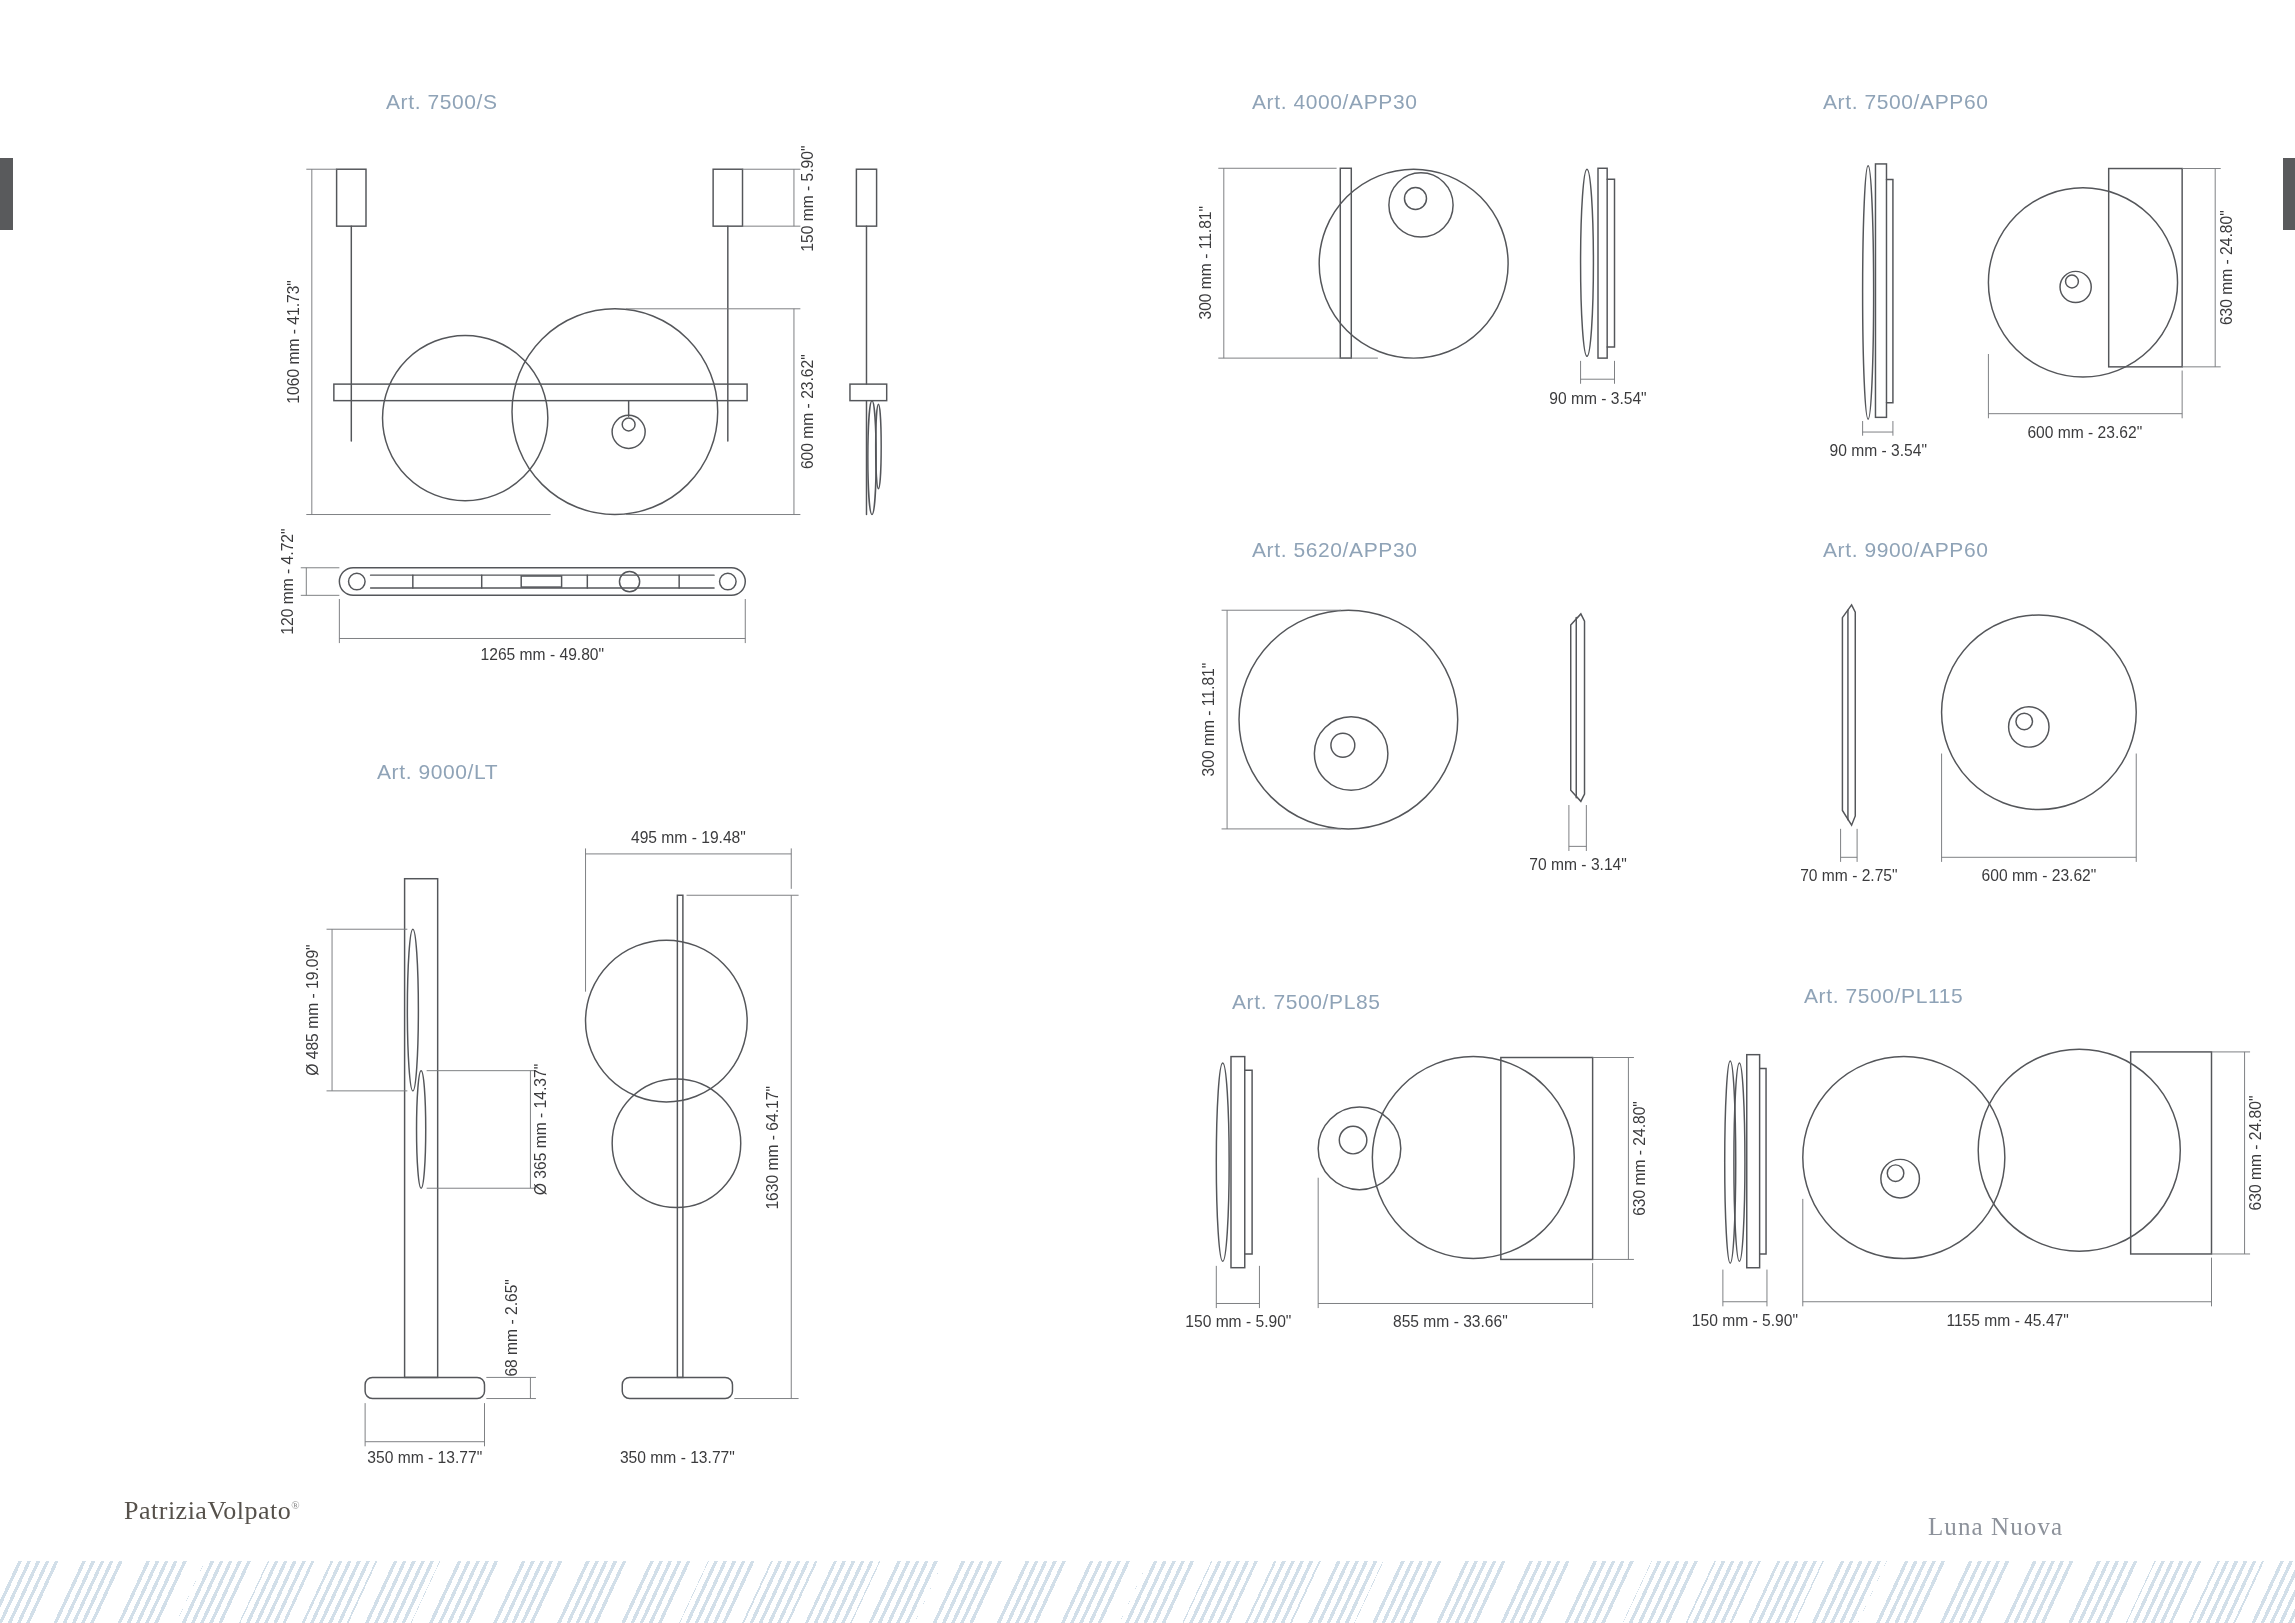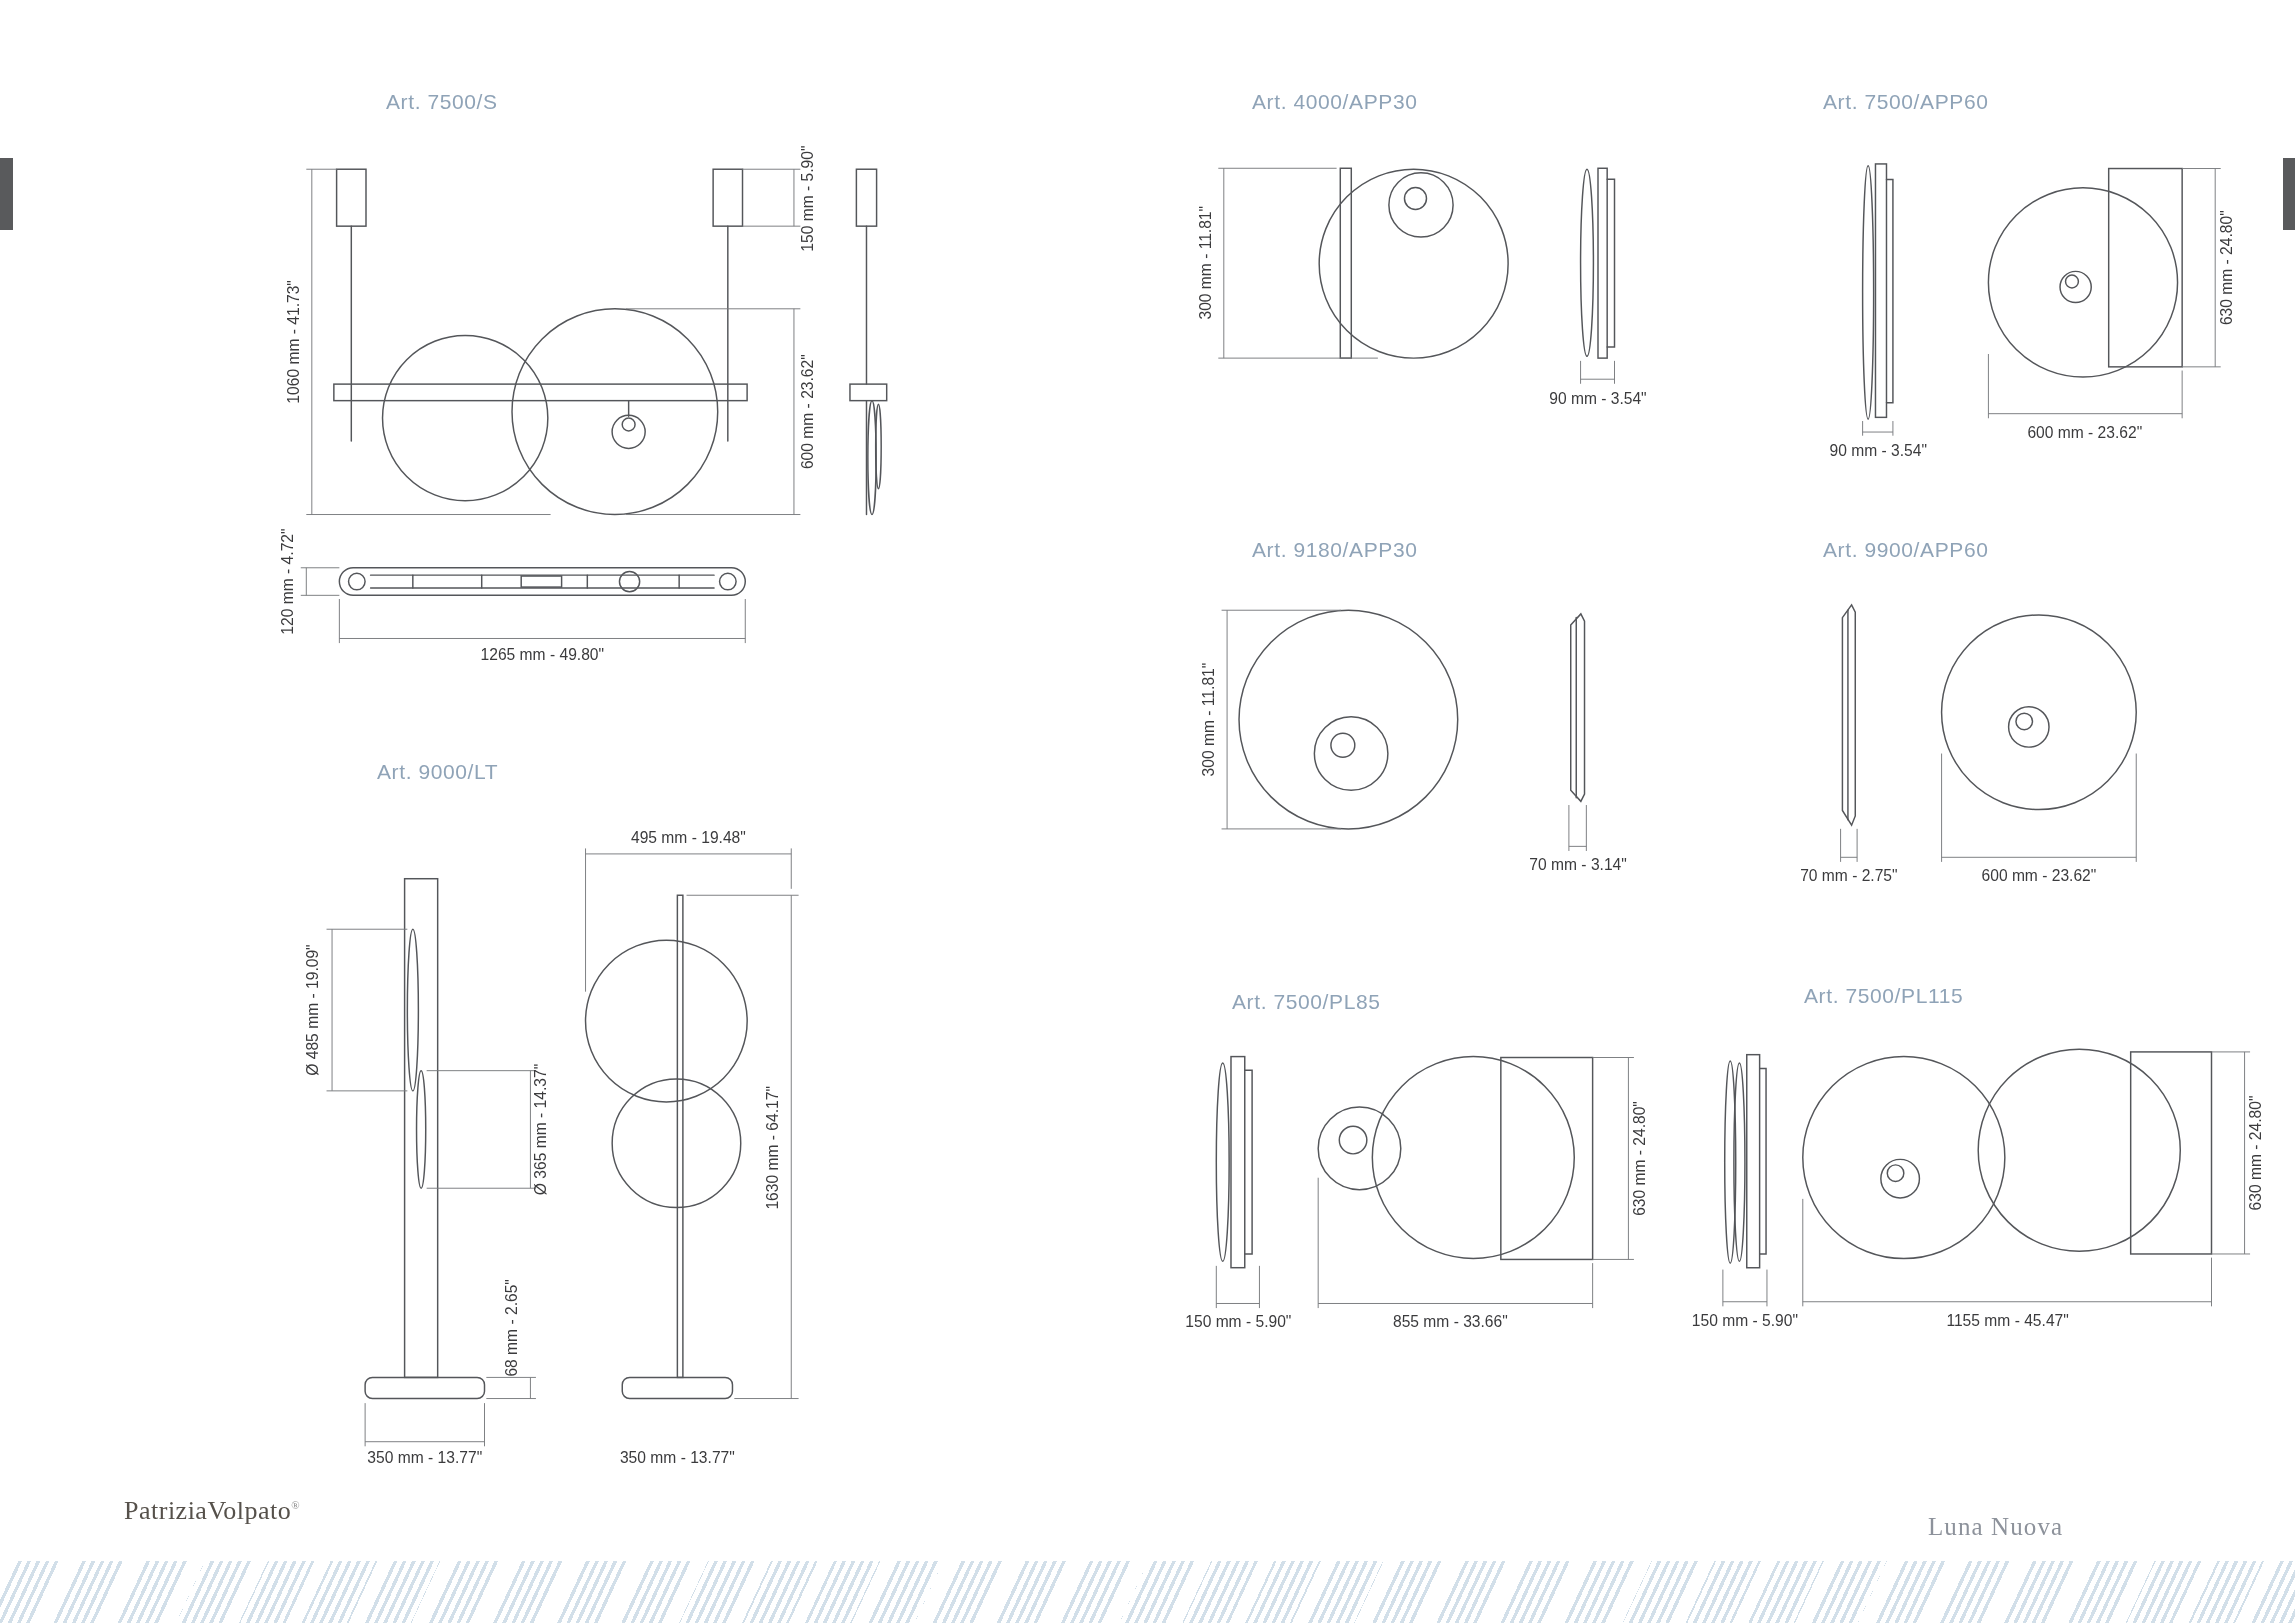--- a/index.html
+++ b/index.html
@@ -50,21 +50,21 @@
 
 <div class="sheet">
 
   <div class="edge-tab left"></div>
   <div class="edge-tab right"></div>
 
   <div class="art-title" style="left:386px;top:90px;width:367px">Art. 7500/S</div>
   <div class="art-title" style="left:377px;top:760px;width:367px">Art. 9000/LT</div>
   <div class="art-title" style="left:1252px;top:90px;width:367px">Art. 4000/APP30</div>
   <div class="art-title" style="left:1823px;top:90px;width:367px">Art. 7500/APP60</div>
-  <div class="art-title" style="left:1252px;top:538px;width:367px">Art. 9180/APP30</div>
+  <div class="art-title" style="left:1252px;top:538px;width:367px">Art. 5620/APP30</div>
   <div class="art-title" style="left:1823px;top:538px;width:367px">Art. 9900/APP60</div>
   <div class="art-title" style="left:1232px;top:990px;width:367px">Art. 7500/PL85</div>
   <div class="art-title" style="left:1804px;top:984px;width:367px">Art. 7500/PL115</div>
 
   <svg class="draw" style="left:275px;top:138px" width="643" height="551" viewBox="0 0 700 600">
     <g class="ln">
       <rect x="67" y="34" width="32" height="62"></rect>
       <rect x="477" y="34" width="32" height="62"></rect>
       <line x1="83" y1="96" x2="83" y2="330"></line>
       <line x1="493" y1="96" x2="493" y2="330"></line>

